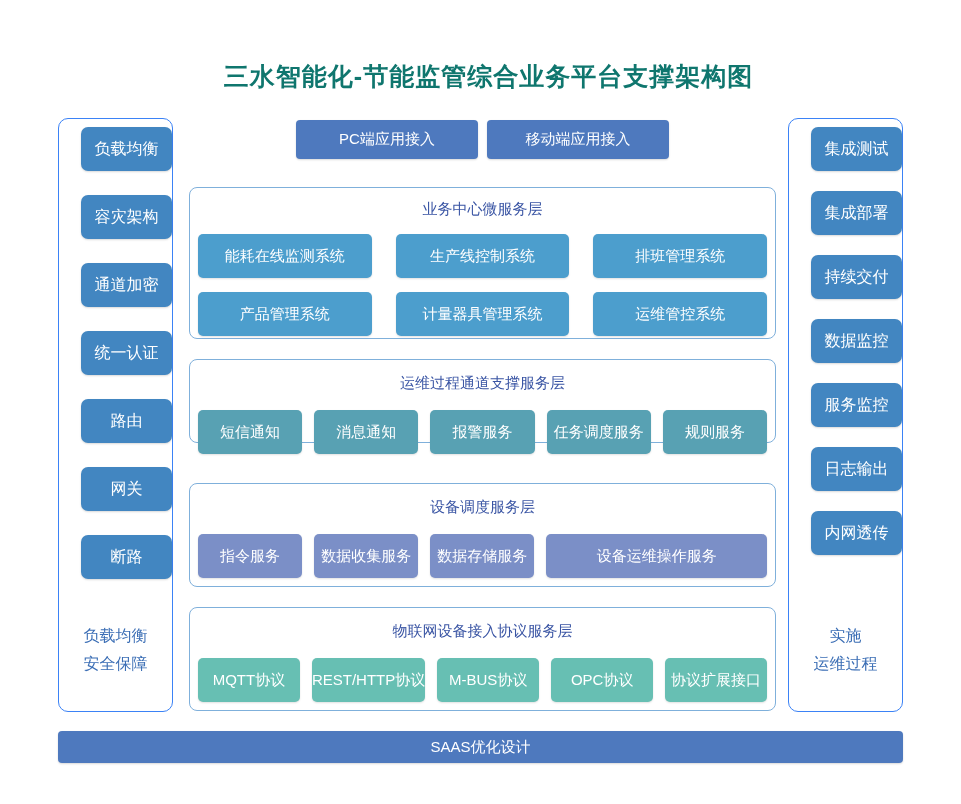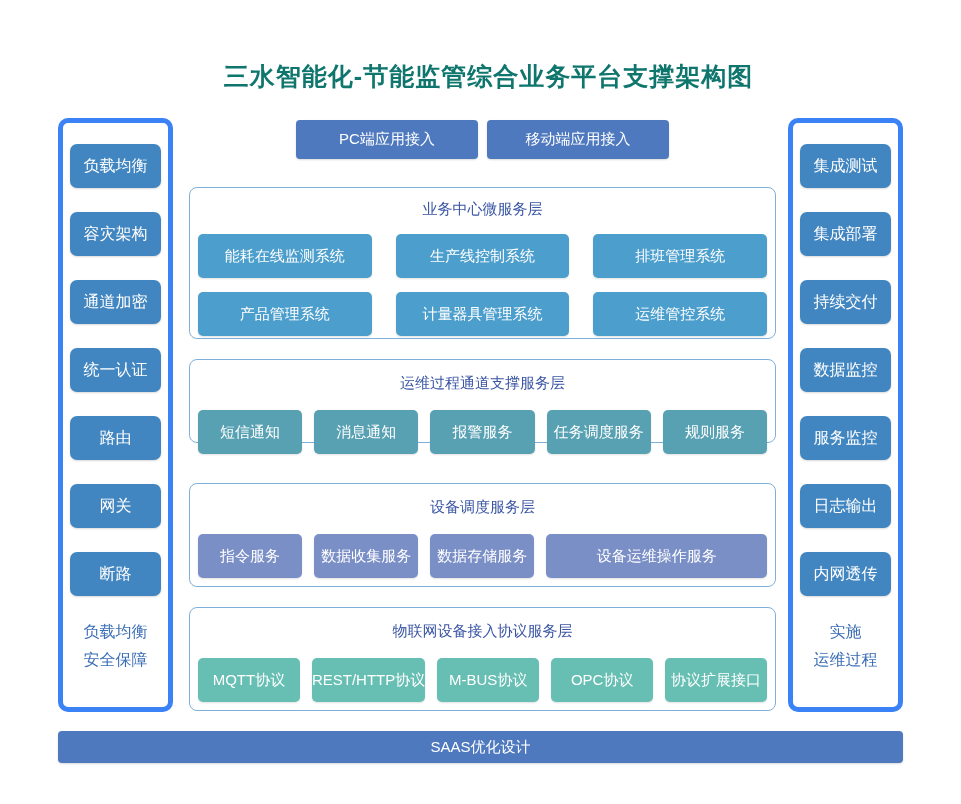--- a/index.html
+++ b/index.html
@@ -7,25 +7,25 @@
     position:relative;width:961px;height:804px;background:#ffffff;
     font-family:"Liberation Sans","DejaVu Sans",sans-serif;overflow:hidden;
   }
   .page-title{
     position:absolute;top:52px;left:0;width:100%;margin:8px;
     text-align:center;font-size:25px;font-weight:bold;color:#0f766e;letter-spacing:1px;
   }
   
   .panel{
     position:absolute;top:118px;width:115px;height:594px;box-sizing:border-box;
-    border:5px solid #3b82f6;border-radius:10px;background:#ffffff;
-    display:flex;flex-direction:column;align-items:center;padding-top:21px;gap:24px;
+    border:1px solid #3b82f6;border-radius:10px;background:#ffffff;
+    display:flex;flex-direction:column;align-items:flex-end;padding-top:8px;gap:24px;
   }
   .panel.left{left:58px;}
-  .panel.right{left:788px;}
+  .panel.right{left:788px;gap:20px;}
   .side-box{
     width:91px;height:44px;flex:0 0 44px;border-radius:7px;background:#4286C1;
     color:#ffffff;font-size:16px;display:flex;align-items:center;justify-content:center;
     box-shadow:0 1px 2px rgba(0,0,0,0.15);
   }
   .panel-footer{
     position:absolute;bottom:33px;left:0;width:100%;text-align:center;
     color:#3B6EB5;font-size:16px;line-height:28px;
   }
   

